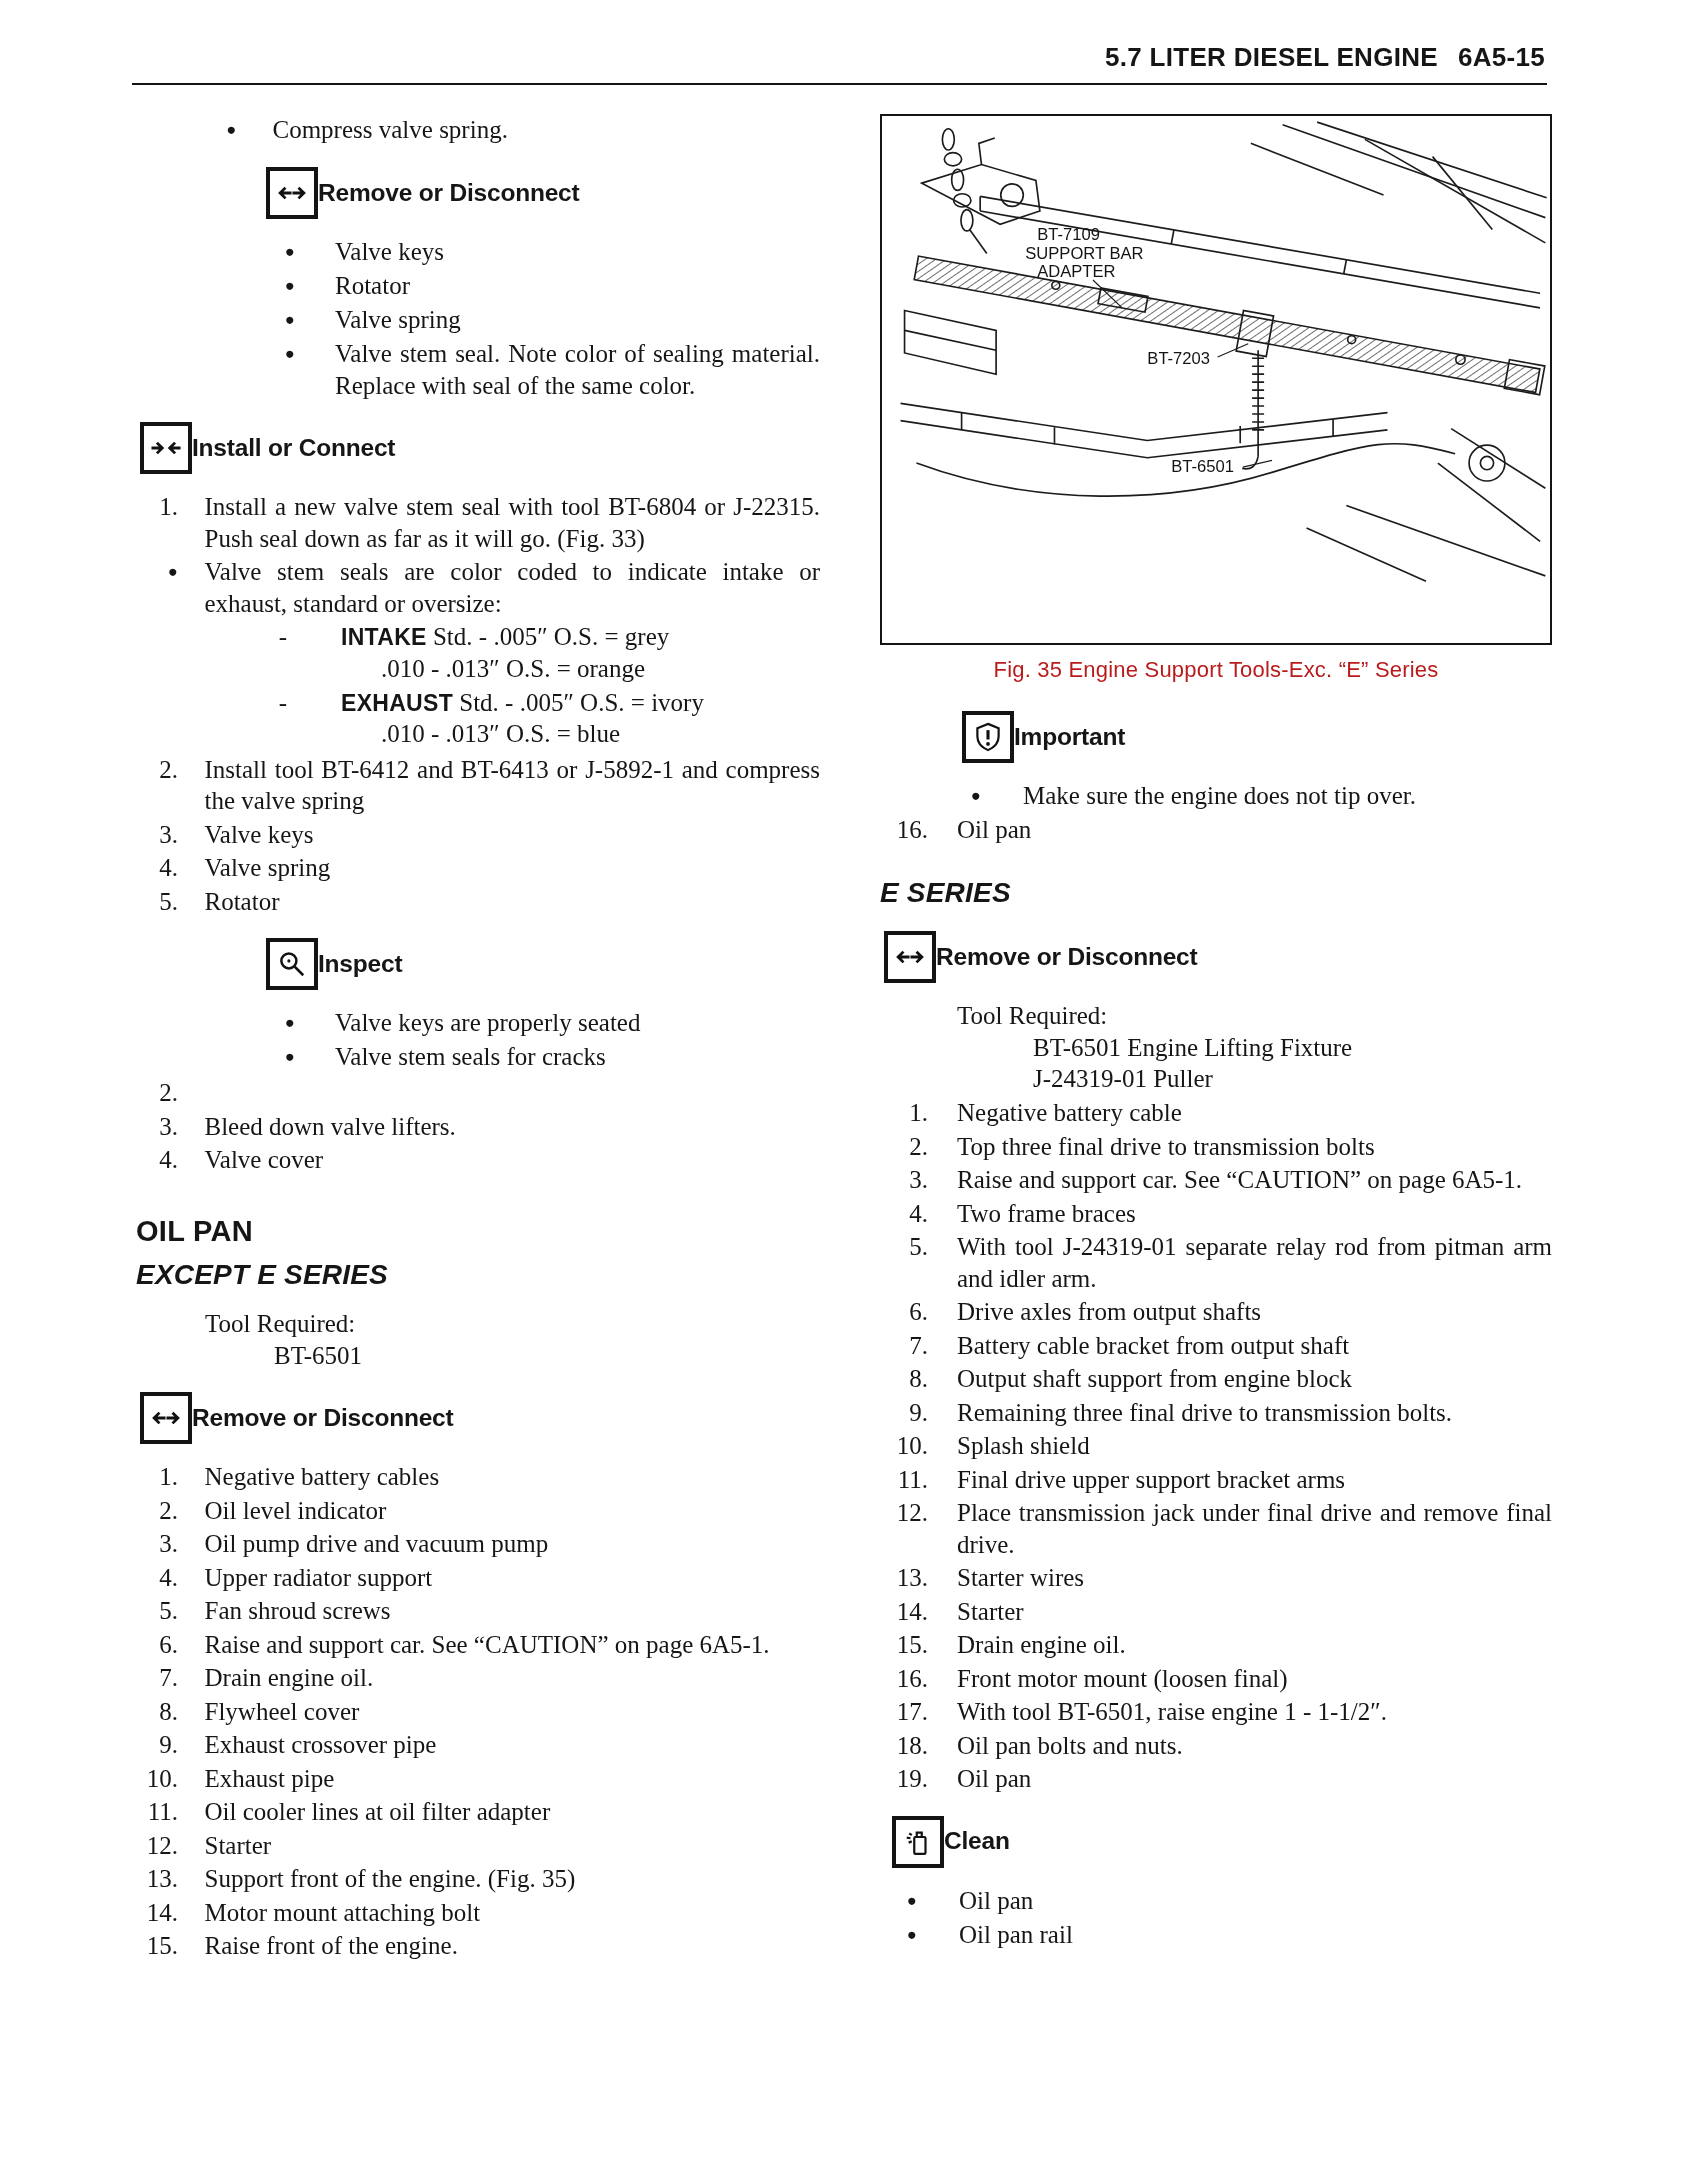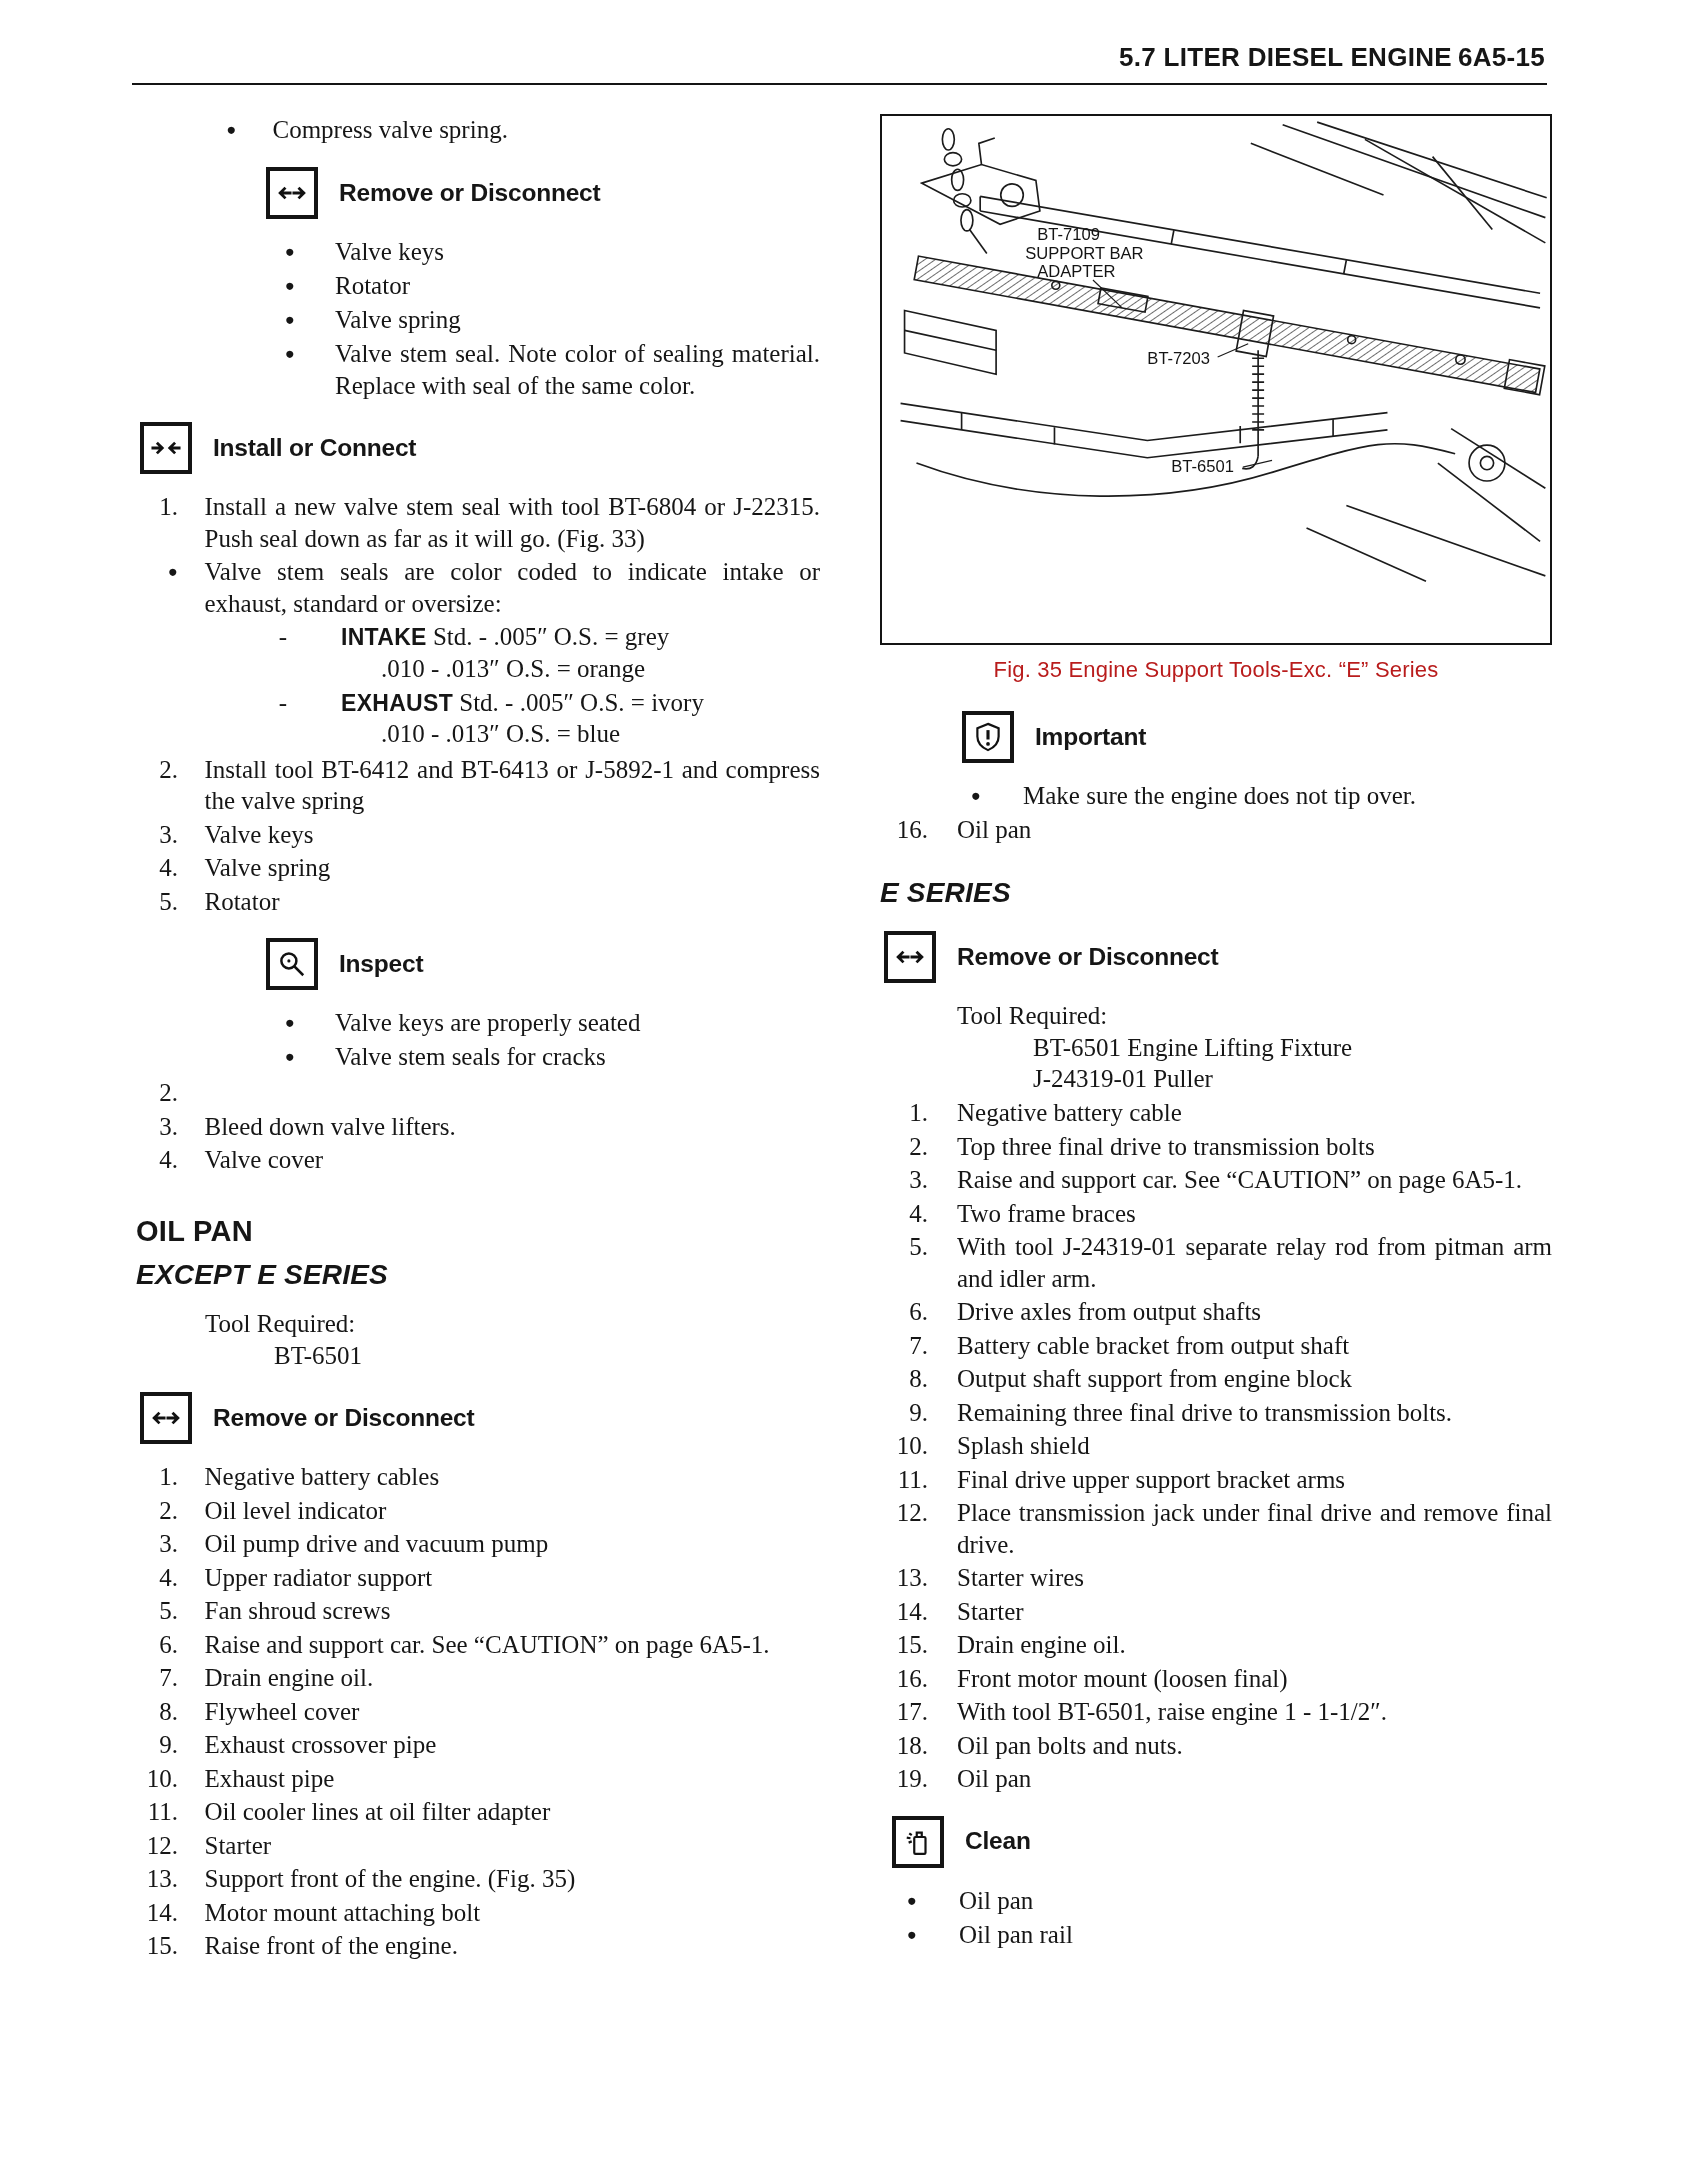--- a/index.html
+++ b/index.html
@@ -1,19 +1,19 @@
 <!DOCTYPE html>
 <html style="font-size:10.6px"><head>
 <meta charset="utf-8">
 <title>5.7 Liter Diesel Engine 6A5-15</title>
 <style>
   *{margin:0;padding:0;box-sizing:border-box}
   html,body{background:#ffffff}
   body{width:1687px;height:2183px;position:relative;font-family:"Liberation Serif",serif;color:#161616}
-  .header{position:absolute;top:42px;right:142px;display:flex;gap:6px;font-family:"Liberation Sans",sans-serif;font-weight:700;font-size:26px;letter-spacing:0.3px}
+  .header{position:absolute;top:42px;right:142px;display:flex;gap:20px;font-family:"Liberation Sans",sans-serif;font-weight:700;font-size:26px;letter-spacing:0.3px}
   .rule{position:absolute;top:83px;left:132px;right:140px;border-top:2.6px solid #141414}
   .columns{position:absolute;top:114px;left:136px;width:1416px;display:flex;gap:60px}
   .col{font-size:25px;line-height:1.26}
   .col.left{width:685px}
   .col.right{width:672px}
 
   .li{display:flex;align-items:flex-start;margin-bottom:2px}
   .li .m{flex:none;text-align:right}
   .li .t{flex:1;text-align:justify}
   .m.b{font-size:16.5px;line-height:32px}
@@ -26,21 +26,21 @@
   .l-clean .m{width:37px}.l-clean .t{margin-left:42px}
   .list{margin-bottom:4px}
 
   .codes{margin:1.3px 0 4px}
   .code{display:flex;padding-left:87px;margin-bottom:2.6px}
   .code .dash{flex:none;width:64px;text-align:right}
   .code .codetxt{margin-left:54px}
   .codename{font-family:"Liberation Sans",sans-serif;font-weight:700;font-size:23px;letter-spacing:0.3px}
   .code .l2{margin-left:40px}
 
-  .op{display:flex;align-items:center;gap:21px;margin:21px 0 17px}
+  .op{display:flex;align-items:center;margin:21px 0 17px}
   .opbox{flex:none;width:52px;height:52px;border:4px solid #141414;display:flex;align-items:center;justify-content:center;background:#fff}
   .oplabel{font-family:"Liberation Sans",sans-serif;font-weight:700;font-size:24.5px;letter-spacing:-0.2px}
   .op-ind1{margin-left:130px}
   .op-flush{margin-left:4px}
   .op-imp{margin-left:82px;margin-top:28px}
   .op-clean{margin-left:12px}
 
   .h-main{font-family:"Liberation Sans",sans-serif;font-weight:700;font-size:29px;margin:37px 0 8px;letter-spacing:0.3px}
   .h-sub{font-family:"Liberation Sans",sans-serif;font-weight:700;font-style:italic;font-size:28px;margin:5.3px 0 16px;letter-spacing:0.2px}
   .h-eseries{margin:29px 0 5.3px}

